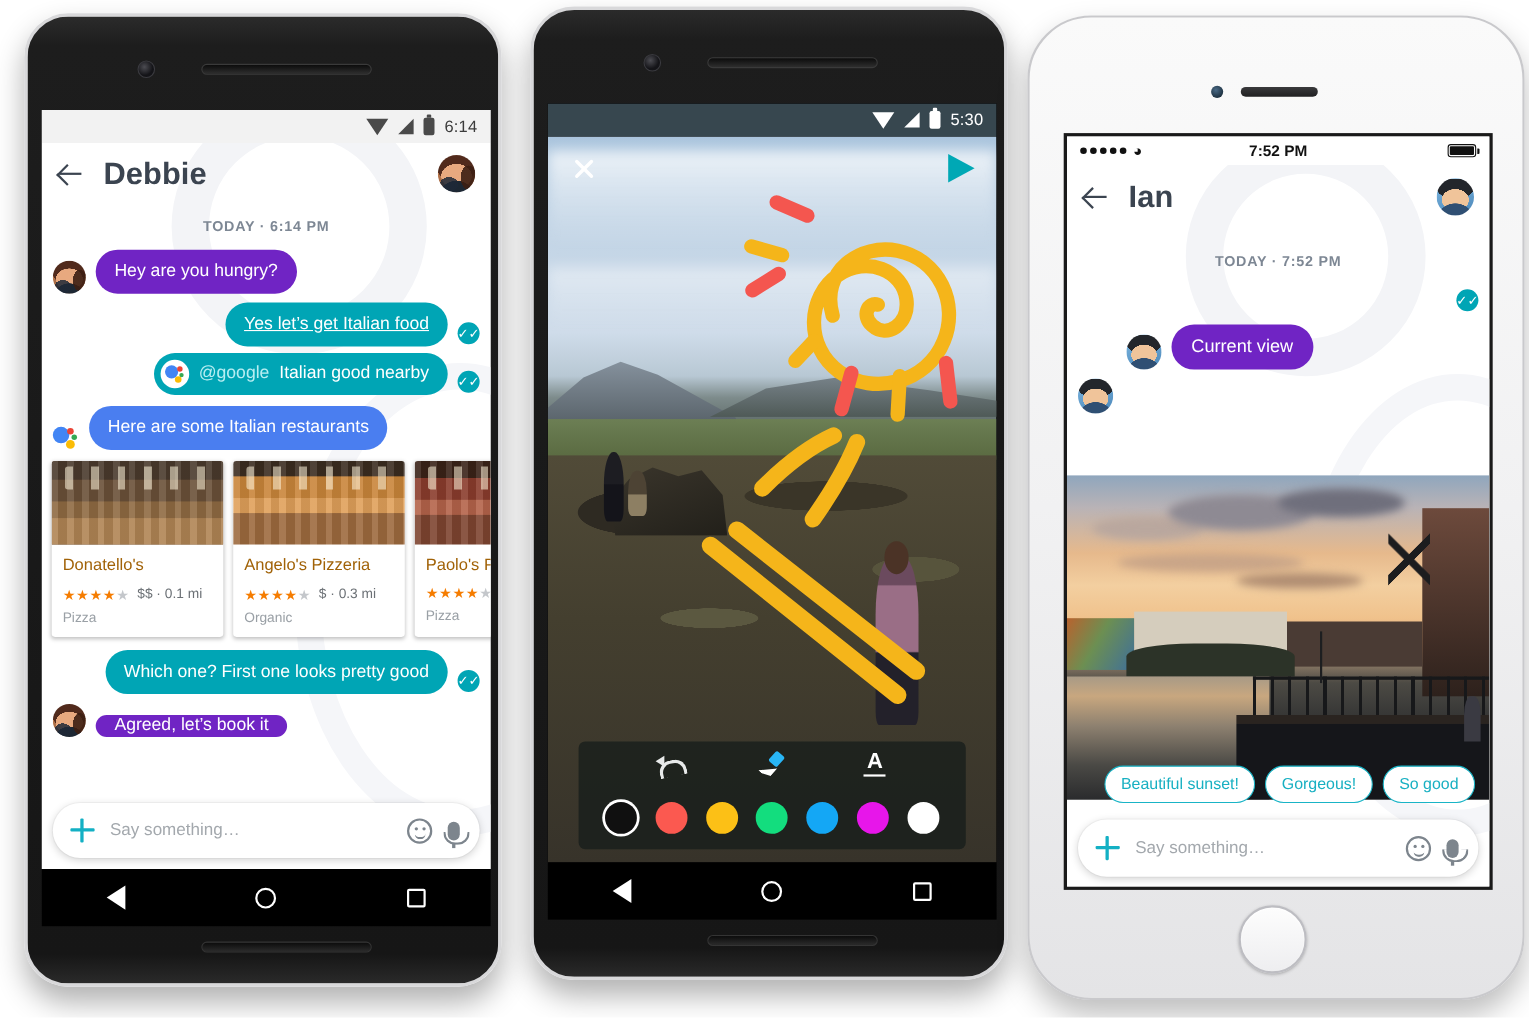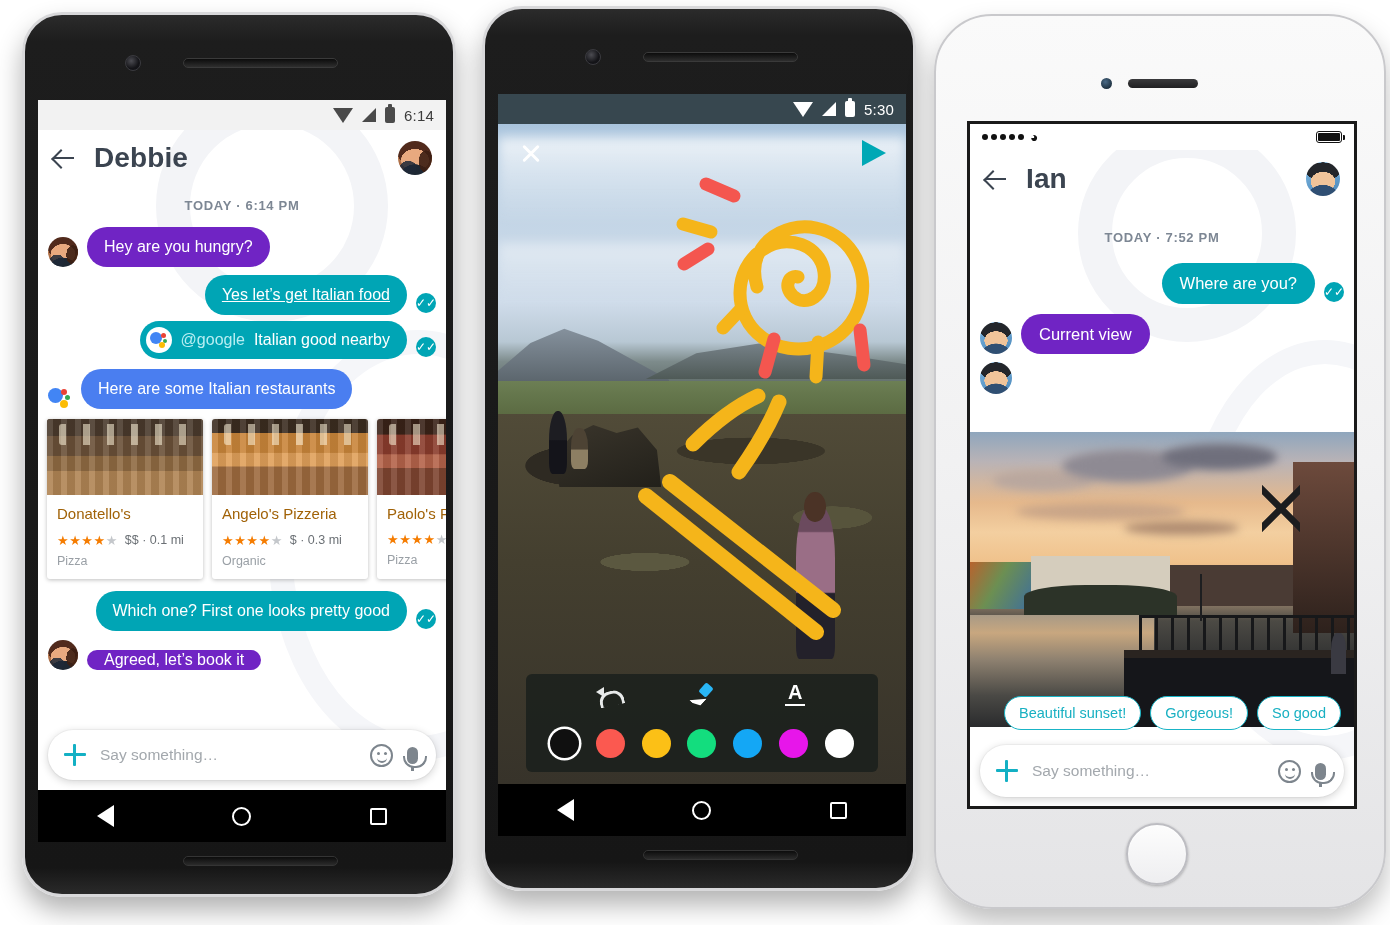--- a/index.html
+++ b/index.html
@@ -513,43 +513,43 @@
 
       <div class="ios-status">
         <div class="ios-dots">
           <i></i>
             <i></i>
             <i></i>
             <i></i>
             <i></i>
         </div>
         <div class="ios-wifi">◕</div>
+        <div class="ios-time">7:52 PM</div>
         <div class="ios-bat">
             <span></span>
           </div>
       </div>
 
       <div class="chat" style="height:656px;">
         <div class="watermark" style="left:108px; top:-26px; width:218px; height:218px;"></div>
         <div class="watermark2" style="left:215px; top:190px; width:280px; height:420px;"></div>
 
         <div class="appbar" style="height:58px;">
           <div class="backarrow"></div>
           <div class="chat-title">Ian</div>
           <div class="avatar av-ian" style="width:34px;height:34px;"></div>
         </div>
 
         <div class="daystamp" style="margin:22px 0 18px;">TODAY · 7:52 PM</div>
 
         <div class="row out" style="padding-right:10px;">
-          <div class="bub out" style="font-size:16.5px; padding:10px 18px;">Where are you?</div>
           <div class="tick">✓✓</div>
         </div>
 
-        <div class="row" style="padding-left:10px; margin-top:10px;">
+        <div class="row" style="padding-left:10px; margin-top:10px;margin-left:44px;">
           <div class="rowav av-ian" style="width:32px;height:32px;"></div>
           <div class="bub in" style="font-size:16.5px; padding:10px 18px;">Current view</div>
         </div>
 
         <div class="row" style="padding-left:10px; margin-top:8px; align-items:flex-start;">
           <div class="rowav av-ian" style="width:32px;height:32px; position:absolute; left:10px; top:0; z-index:5;"></div>
         </div>
 
         <div style="position:absolute; left:0; right:0; top:282px; height:295px; overflow:hidden; z-index:3;">
           <div class="sunset">

